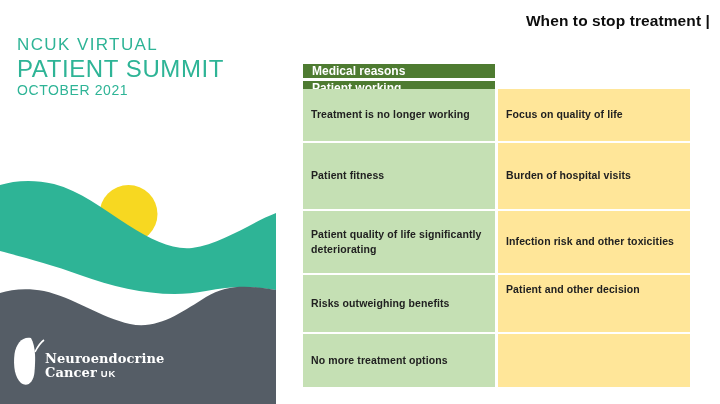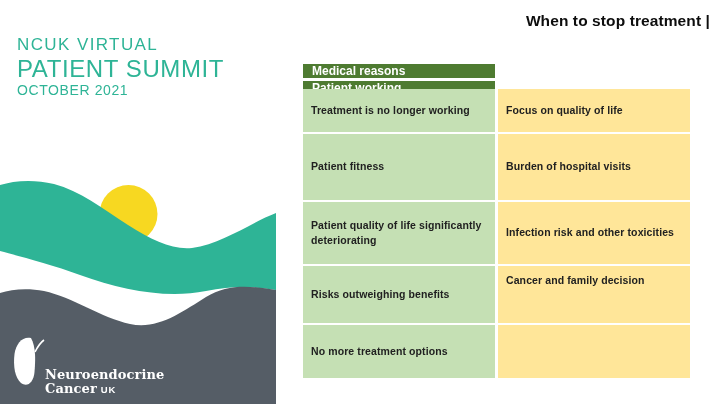--- a/index.html
+++ b/index.html
@@ -18,41 +18,41 @@
     letter-spacing:0.1px;
   }
   
   .reasons-table{position:absolute;left:303px;top:64px;width:387px;}
   .thead{display:flex;gap:3px;height:23px;margin-bottom:2px;flex-direction:column;}
   .th{
     width:192px;box-sizing:border-box;background:var(--header-green);color:#ffffff;
     font-size:12px;font-weight:700;display:flex;align-items:center;padding-left:9px;
   }
   .trow{display:flex;gap:3px;margin-bottom:2px;}
-  .trow:nth-of-type(1){height:43px}
+  .trow:nth-of-type(1){height:52px}
   .trow:nth-of-type(2){height:66px}
   .trow:nth-of-type(3){height:62px}
   .trow:nth-of-type(4){height:57px}
   .trow:nth-of-type(5){height:53px}
   .cell{
     width:192px;box-sizing:border-box;display:flex;align-items:center;
     padding:4px 5px 4px 8px;font-size:10.5px;font-weight:700;color:#212121;line-height:1.45;
     letter-spacing:0.1px;
   }
   .cell-medical{background:var(--cell-green);}
   .cell-patient{background:var(--cell-yellow);}
   .cell.v-top{align-items:flex-start;padding-top:7px;}
   
   .artwork{position:absolute;left:0;top:180px;width:276px;height:224px;}
   .fill-teal{fill:var(--brand-teal);}
   .fill-sun{fill:var(--sun-yellow);}
   .fill-gray{fill:var(--hill-gray);}
   .fill-white{fill:#ffffff;}
   .logo-text{
-    position:absolute;left:45px;top:368px;color:#ffffff;
+    position:absolute;left:45px;top:352px;color:#ffffff;
     font-family:"DejaVu Serif", serif;font-weight:700;font-size:13px;line-height:14px;
     letter-spacing:0.1px;
   }
   .logo-uk{
     font-family:"Liberation Sans", sans-serif;font-size:9.5px;font-weight:700;
     letter-spacing:0.8px;margin-left:4px;
   }
 </style>
 </head>
 <body>
@@ -83,21 +83,21 @@
       <div class="cell cell-patient">Burden of hospital visits</div>
     </div>
 
     <div class="trow">
       <div class="cell cell-medical">Patient quality of life significantly deteriorating</div>
       <div class="cell cell-patient">Infection risk and other toxicities</div>
     </div>
 
     <div class="trow">
       <div class="cell cell-medical">Risks outweighing benefits</div>
-      <div class="cell cell-patient v-top">Cancer and family decision</div>
+      <div class="cell cell-patient v-top">Patient and other decision</div>
     </div>
 
     <div class="trow">
       <div class="cell cell-medical">No more treatment options</div>
       <div class="cell cell-patient"></div>
     </div>
   </div>
   </div>
 
   <svg class="artwork" viewBox="0 0 276 224" aria-hidden="true">

